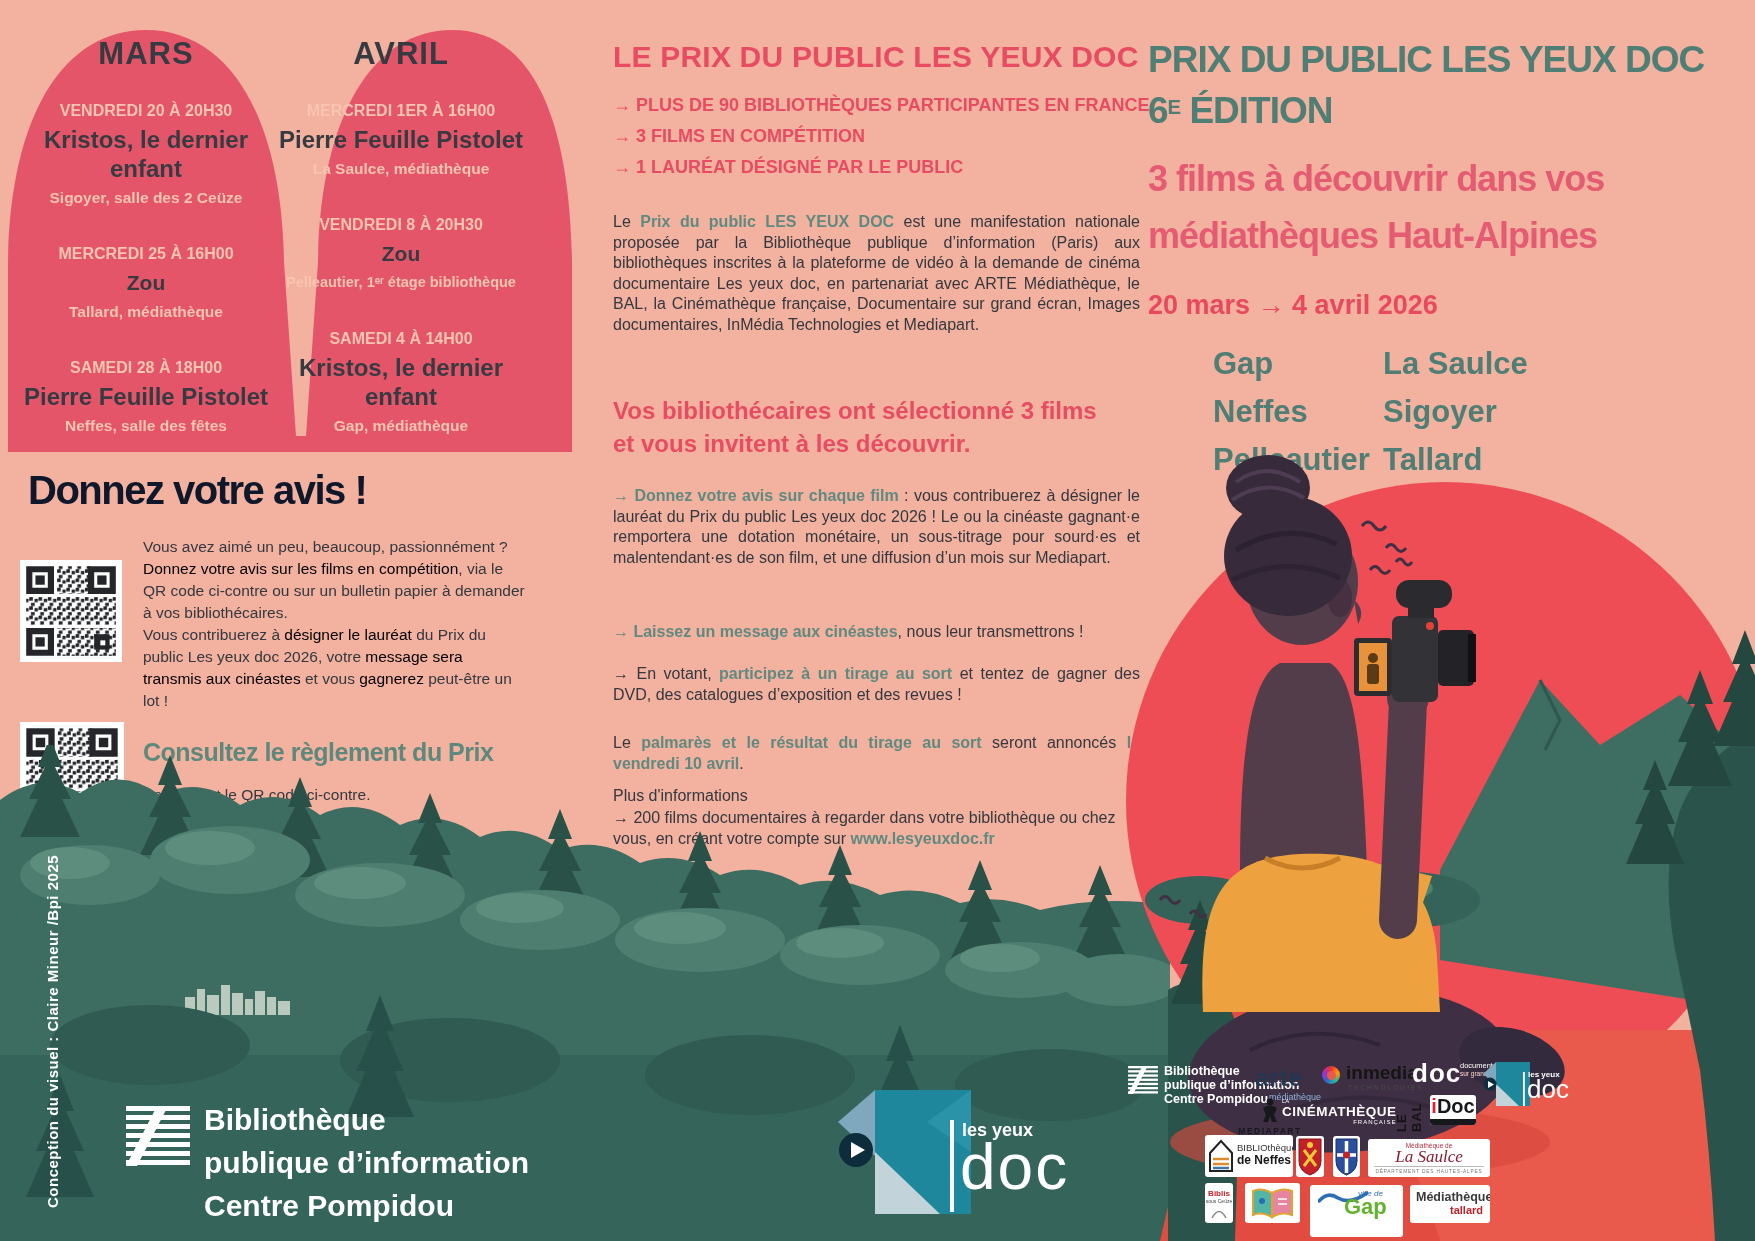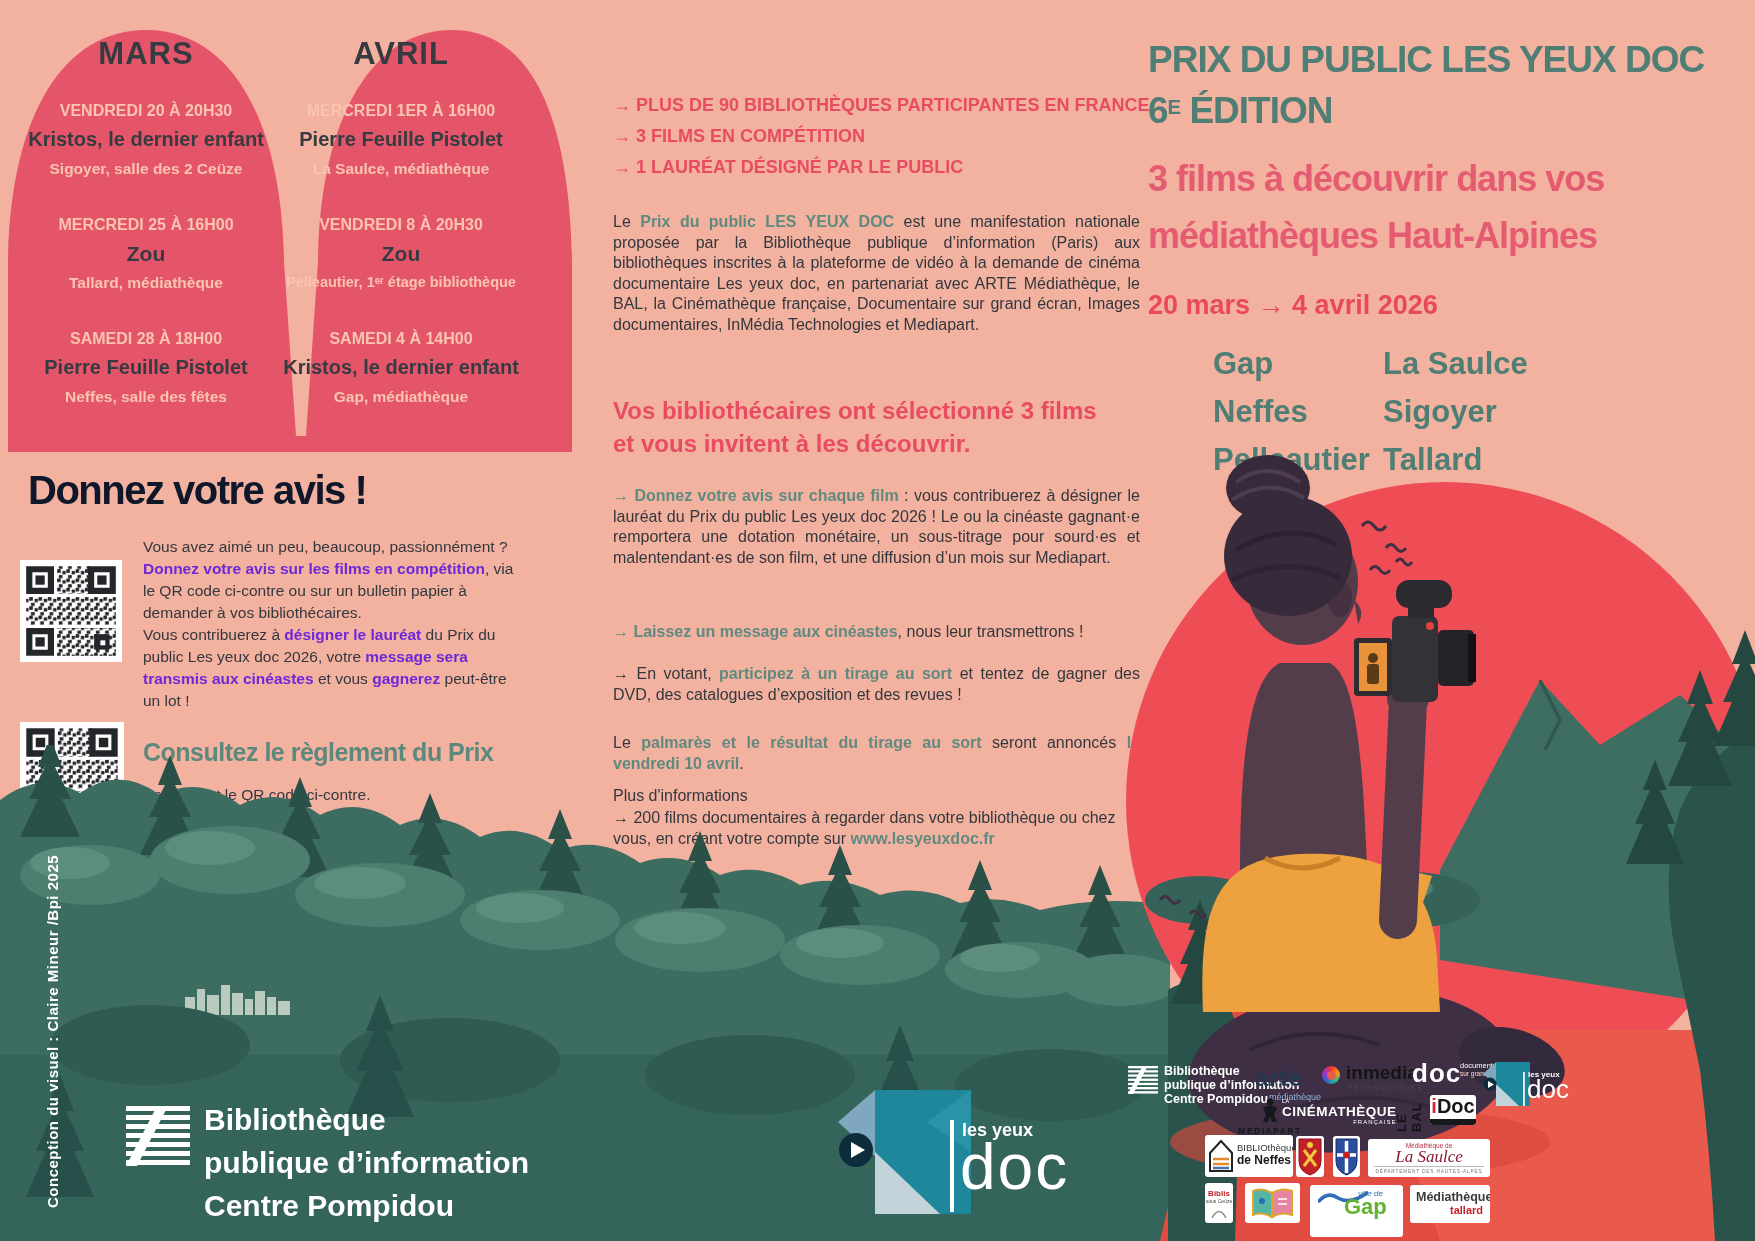--- a/index.html
+++ b/index.html
@@ -7,26 +7,26 @@
     position:relative;width:1755px;height:1241px;overflow:hidden;
     background:#f3b1a0;font-family:"Liberation Sans",sans-serif;
     -webkit-font-smoothing:antialiased;
   }
   .abs{position:absolute;}
   .center{text-align:center;}
   
   .month-title{font-size:31px;font-weight:bold;color:#363b42;letter-spacing:1px;}
   .event{margin-bottom:27px;line-height:29px;}
   .ev-dt{font-size:16px;font-weight:bold;color:#f9c4b0;}
-  .ev-film{font-size:20px;font-weight:bold;color:#363b42;}
+  .ev-film{font-size:24px;font-weight:bold;color:#363b42;}
   .ev-venue{font-size:15.5px;font-weight:bold;color:#f9c4b0;}
   
   .rich{white-space:pre-line;}
   .seg-dark{color:#33383e;}
-  .seg-red{color:#6d28d9;font-weight:bold;}
+  .seg-red{color:#000000;font-weight:normal;}
   .seg-teal{color:#5f8a7f;font-weight:bold;}
   .just{text-align:justify;}
   .body15{font-size:15.5px;line-height:22px;color:#33383e;}
   .body16{font-size:16px;line-height:20.5px;color:#33383e;}
   
   .mid-h1{font-size:30px;font-weight:bold;color:#e74c62;letter-spacing:.2px;white-space:nowrap;}
   .mid-bullet{font-size:18px;font-weight:bold;color:#e74c62;white-space:nowrap;}
   .mid-sub{font-size:24px;font-weight:bold;color:#e74c62;line-height:33px;white-space:pre-line;}
   
   .r-title{font-size:37px;font-weight:bold;color:#4f7e74;letter-spacing:-1px;line-height:47px;white-space:nowrap;}
@@ -131,20 +131,21 @@
     <use href="#qr" width="102" height="102"></use>
   </svg>
 
   <svg class="abs" style="left:20px;top:722px" width="104" height="104">
     <use href="#qr" width="104" height="104"></use>
   </svg>
 
   <div class="abs" style="left:143px;top:738px;font-size:25px;font-weight:bold;letter-spacing:-.5px;color:#5d897d;">Consultez le règlement du Prix</div>
   <div class="abs body15" style="left:143px;top:784px;">En flashant le QR code ci-contre.</div>
 
+  <div class="abs mid-h1" style="left:613px;top:40px;">LE PRIX DU PUBLIC LES YEUX DOC</div>
 
   <div class="abs mid-bullet" style="left:613px;top:95px;">→ PLUS DE 90 BIBLIOTHÈQUES PARTICIPANTES EN FRANCE</div>
   <div class="abs mid-bullet" style="left:613px;top:126px;">→ 3 FILMS EN COMPÉTITION</div>
   <div class="abs mid-bullet" style="left:613px;top:157px;">→ 1 LAURÉAT DÉSIGNÉ PAR LE PUBLIC</div>
 
   <div class="abs rich just body16" style="left:613px;top:212px;width:527px;"><span class="seg-dark">Le </span><span class="seg-teal">Prix du public LES YEUX DOC</span><span class="seg-dark"> est une manifestation nationale proposée par la Bibliothèque publique d’information (Paris) aux bibliothèques inscrites à la plateforme de vidéo à la demande de cinéma documentaire Les yeux doc, en partenariat avec ARTE Médiathèque, le BAL, la Cinémathèque française, Documentaire sur grand écran, Images documentaires, InMédia Technologies et Mediapart.</span></div>
 
   <div class="abs mid-sub" style="left:613px;top:394px;">Vos bibliothécaires ont sélectionné 3 films
 et vous invitent à les découvrir.</div>
 

